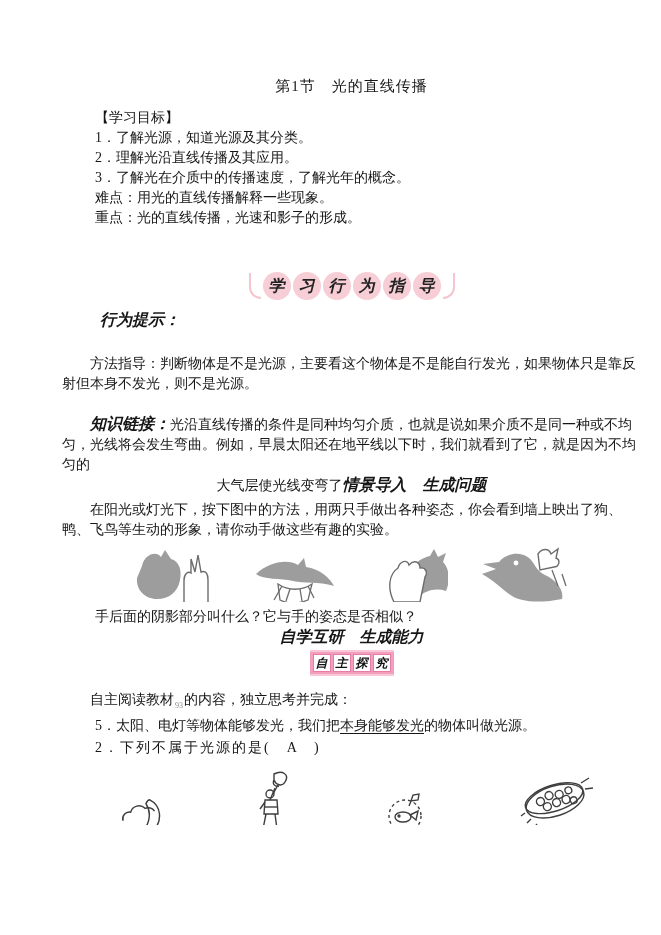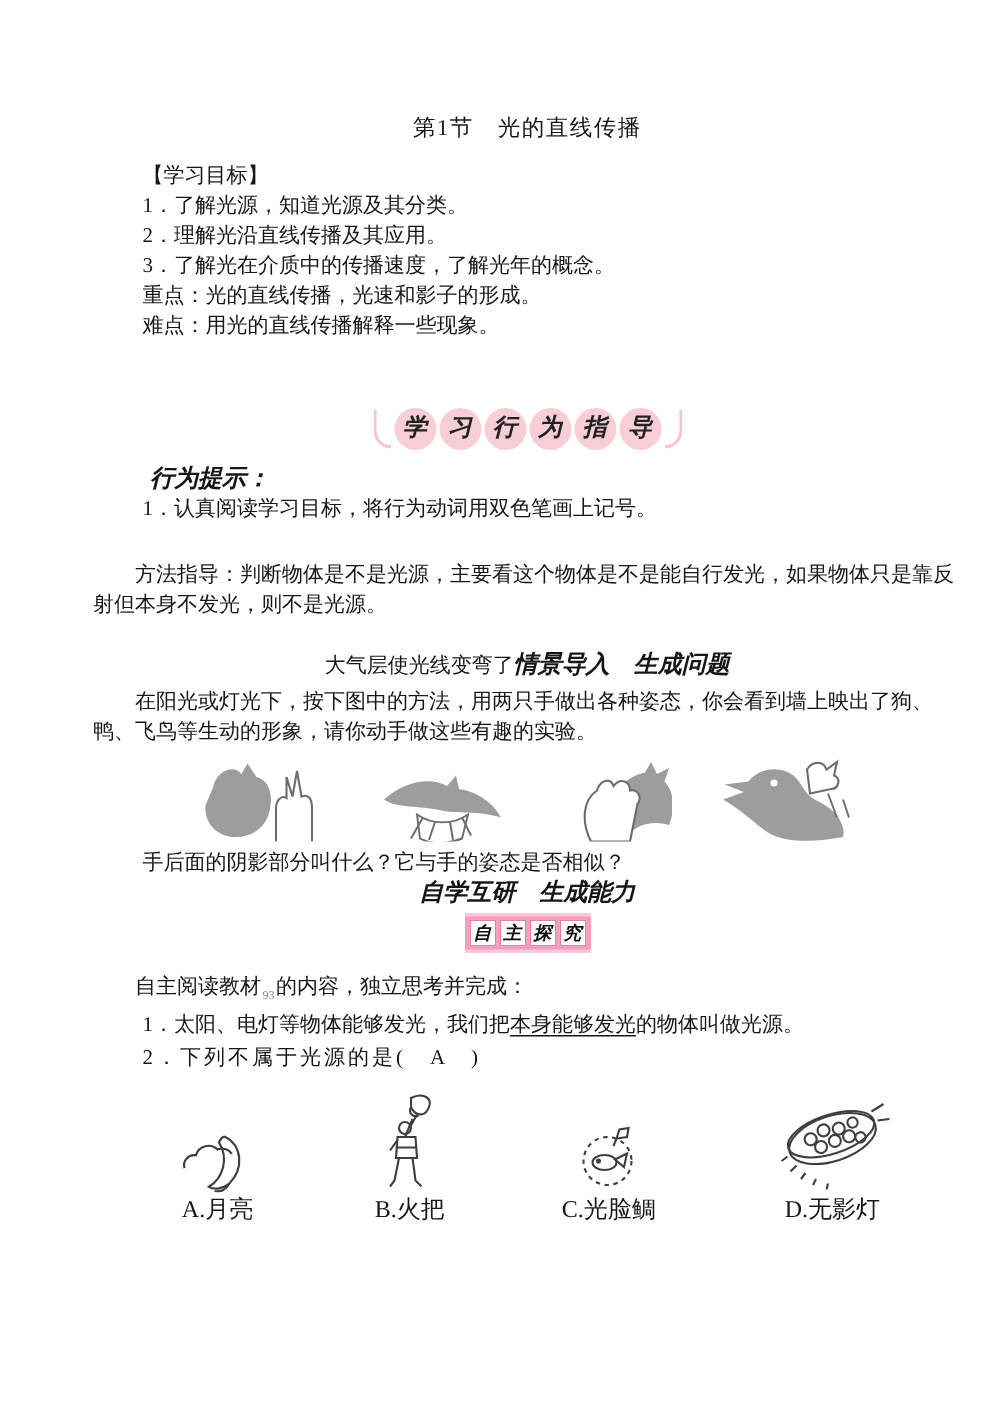--- a/index.html
+++ b/index.html
@@ -51,43 +51,45 @@
 <div class="page">
   <div class="content">
 
     <div class="title">第1节　光的直线传播</div>
 
     <div>
       <div class="pl">【学习目标】</div>
       <div class="pl">1．了解光源，知道光源及其分类。</div>
       <div class="pl">2．理解光沿直线传播及其应用。</div>
       <div class="pl">3．了解光在介质中的传播速度，了解光年的概念。</div>
+      <div class="pl">难点：用光的直线传播解释一些现象。</div>
       <div class="pl">重点：光的直线传播，光速和影子的形成。</div>
-      <div class="pl">难点：用光的直线传播解释一些现象。</div>
     </div>
 
     <div class="badge-row">
       <span class="badge-arc"></span>
       <span class="badge-circle">学</span>
       <span class="badge-circle">习</span>
       <span class="badge-circle">行</span>
       <span class="badge-circle">为</span>
       <span class="badge-circle">指</span>
       <span class="badge-circle">导</span>
       <span class="badge-arc right"></span>
     </div>
 
     <div style="margin-top:10px;">
       <div class="script" style="padding-left:38px;">行为提示：</div>
-      <div class="pl">1．认真阅读学习目标，将行为动词用双色笔画上记号。</div>
     </div>
 
     <p class="para indent" style="margin-top:24px;">方法指导：判断物体是不是光源，主要看这个物体是不是能自行发光，如果物体只是靠反射但本身不发光，则不是光源。</p>
 
     <div style="margin-top:20px;">
+      <p class="para indent">
+        <span class="script">知识链接：</span><span>光沿直线传播的条件是同种均匀介质，也就是说如果介质不是同一种或不均匀，光线将会发生弯曲。例如，早晨太阳还在地平线以下时，我们就看到了它，就是因为不均匀的</span>
+      </p>
       <div class="center">
         <span>大气层使光线变弯了</span><span class="script">情景导入　生成问题</span>
       </div>
     </div>
 
     <p class="para indent" style="margin-top:4px;">在阳光或灯光下，按下图中的方法，用两只手做出各种姿态，你会看到墙上映出了狗、鸭、飞鸟等生动的形象，请你动手做这些有趣的实验。</p>
 
     <div class="hands-row">
       <div class="hand-fig">
         <svg width="88" height="56" viewBox="0 0 88 56">
@@ -129,21 +131,21 @@
         <span class="band-box">探</span>
         <span class="band-box">究</span>
       </div>
     </div>
 
     <p class="para indent" style="margin-top:14px;">
       <span>自主阅读教材</span><span class="page-ref">93</span><span>的内容，独立思考并完成：</span>
     </p>
 
     <div class="pl">
-      <span>1．太阳、电灯等物体能够发光，我们把</span><span class="underline">本身能够发光</span><span>的物体叫做光源。</span>
+      <span>5．太阳、电灯等物体能够发光，我们把</span><span class="underline">本身能够发光</span><span>的物体叫做光源。</span>
     </div>
     <div class="pl answer" style="margin-top:2px;">2．下列不属于光源的是(　A　)</div>
 
     <div class="options-row">
       <div class="option">
         <span>
           <svg width="54" height="42" viewBox="0 0 56 44" fill="none" stroke="#3e3e3e" stroke-width="1.5">
             <path d="M5,27 a7,7 0 0 1 8,-9 a9,9 0 0 1 15,-4 a8,8 0 0 1 10,3"></path>
             <path d="M33,5 C45,11 47,27 36,38 C31,42 25,42 22,40 C32,34 36,20 29,9 C30,7 31,5 33,5 Z"></path>
             <path d="M36,38 C34,42 30,44 26,43"></path>

